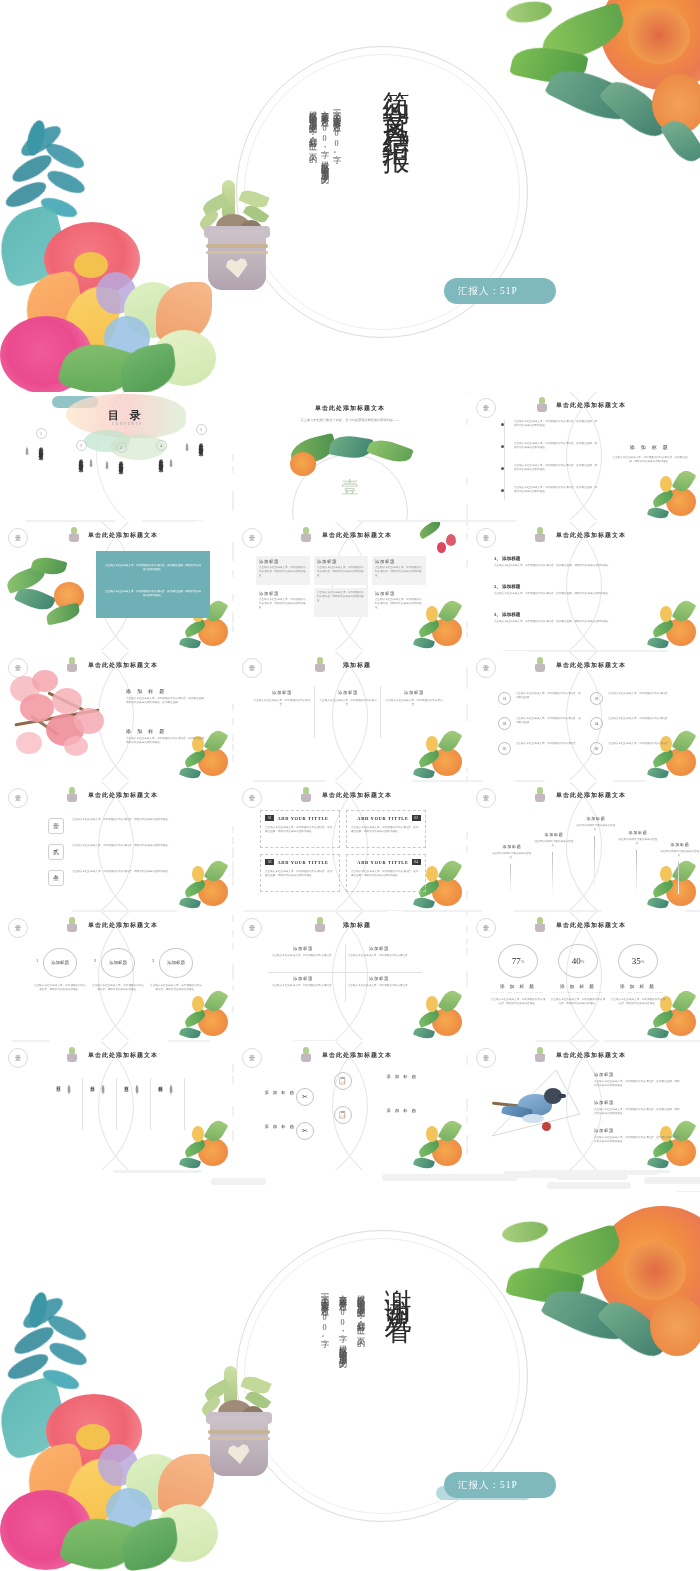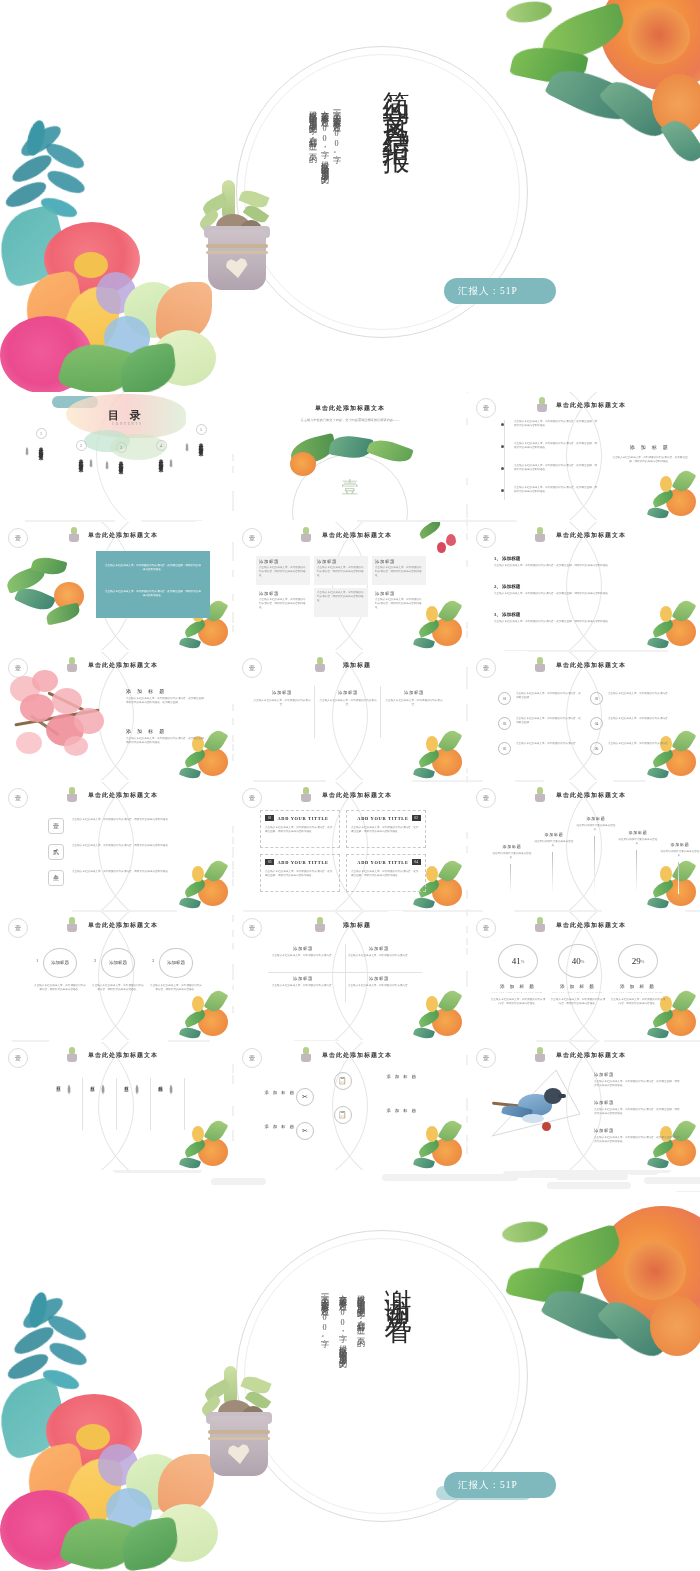--- a/index.html
+++ b/index.html
@@ -1794,39 +1794,39 @@
         <div class="s-head" style="padding-left:14px;">单击此处添加标题文本</div>
         <div class="flr" style="right:2px;bottom:0px;width:64px;height:56px;">
           <div style="position:absolute;right:2px;bottom:4px;width:30px;height:28px;border-radius:50%;background:radial-gradient(circle at 45% 45%,#f6a94e,#ea7f3e);"></div>
           <div style="position:absolute;right:24px;bottom:16px;width:22px;height:11px;border-radius:60% 10% 60% 10%;background:linear-gradient(100deg,#7fbf68,#4f9a52);transform:rotate(-24deg);"></div>
           <div style="position:absolute;right:30px;bottom:2px;width:20px;height:10px;border-radius:60% 10% 60% 10%;background:linear-gradient(100deg,#6fae86,#3f8470);transform:rotate(18deg);"></div>
           <div style="position:absolute;right:6px;bottom:28px;width:16px;height:22px;border-radius:50% 10% 50% 10%;background:linear-gradient(160deg,#a6cf7e,#74ad5e);transform:rotate(30deg);"></div>
           <div style="position:absolute;right:26px;bottom:28px;width:12px;height:16px;border-radius:50%;background:#f3c45c;"></div>
         </div>
         <div style="position:absolute;left:22px;top:32px;width:56px;text-align:center;">
           <div style="width:40px;height:34px;border:1px solid #cccccc;border-radius:50%;margin:0 auto;display:flex;align-items:center;justify-content:center;">
-            <span style="font-size:9px;color:#2b2b2b;">41</span>
+            <span style="font-size:9px;color:#2b2b2b;">77</span>
             <span style="font-size:4.4px;color:#666;">%</span>
           </div>
           <div style="margin-top:6px;font-size:4.6px;letter-spacing:2px;color:#333;">添 加 标 题</div>
           <div style="font-size:2.4px;letter-spacing:.6px;color:#a6a6a6;margin-top:2px;">PLEASE ADD YOUR TITLE HERE</div>
           <div class="tiny" style="margin-top:4px;">点击输入本栏的具体文字，简明扼要的说明分项内容，请根据您的具体内容修改。</div>
         </div>
         <div style="position:absolute;left:82px;top:32px;width:56px;text-align:center;">
           <div style="width:40px;height:34px;border:1px solid #cccccc;border-radius:50%;margin:0 auto;display:flex;align-items:center;justify-content:center;">
             <span style="font-size:9px;color:#2b2b2b;">40</span>
             <span style="font-size:4.4px;color:#666;">%</span>
           </div>
           <div style="margin-top:6px;font-size:4.6px;letter-spacing:2px;color:#333;">添 加 标 题</div>
           <div style="font-size:2.4px;letter-spacing:.6px;color:#a6a6a6;margin-top:2px;">PLEASE ADD YOUR TITLE HERE</div>
           <div class="tiny" style="margin-top:4px;">点击输入本栏的具体文字，简明扼要的说明分项内容，请根据您的具体内容修改。</div>
         </div>
         <div style="position:absolute;left:142px;top:32px;width:56px;text-align:center;">
           <div style="width:40px;height:34px;border:1px solid #cccccc;border-radius:50%;margin:0 auto;display:flex;align-items:center;justify-content:center;">
-            <span style="font-size:9px;color:#2b2b2b;">29</span>
+            <span style="font-size:9px;color:#2b2b2b;">35</span>
             <span style="font-size:4.4px;color:#666;">%</span>
           </div>
           <div style="margin-top:6px;font-size:4.6px;letter-spacing:2px;color:#333;">添 加 标 题</div>
           <div style="font-size:2.4px;letter-spacing:.6px;color:#a6a6a6;margin-top:2px;">PLEASE ADD YOUR TITLE HERE</div>
           <div class="tiny" style="margin-top:4px;">点击输入本栏的具体文字，简明扼要的说明分项内容，请根据您的具体内容修改。</div>
         </div>
       </div>
       <div class="slide" style="left:0px;top:650px;width:232px;height:128px;">
         <div class="arc-l" style="left:-56px;top:-22px;width:190px;height:172px;border-color:#e6e6e6;"></div>
         <div class="arc-r" style="left:98px;top:-24px;width:190px;height:176px;border-color:#e6e6e6;"></div>

